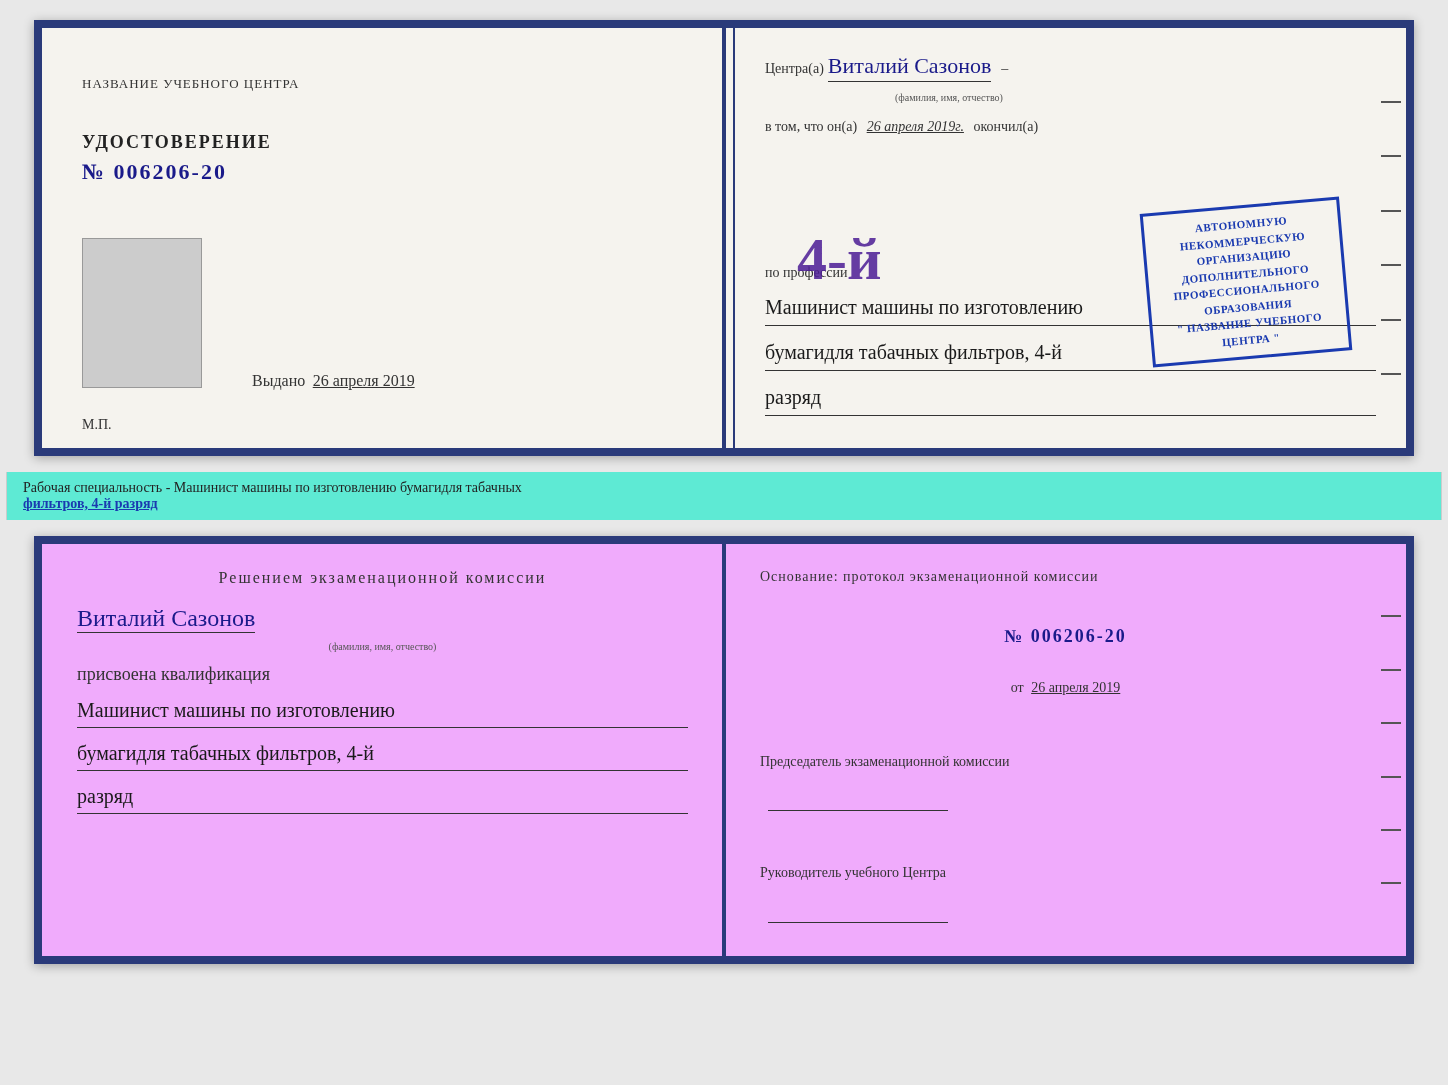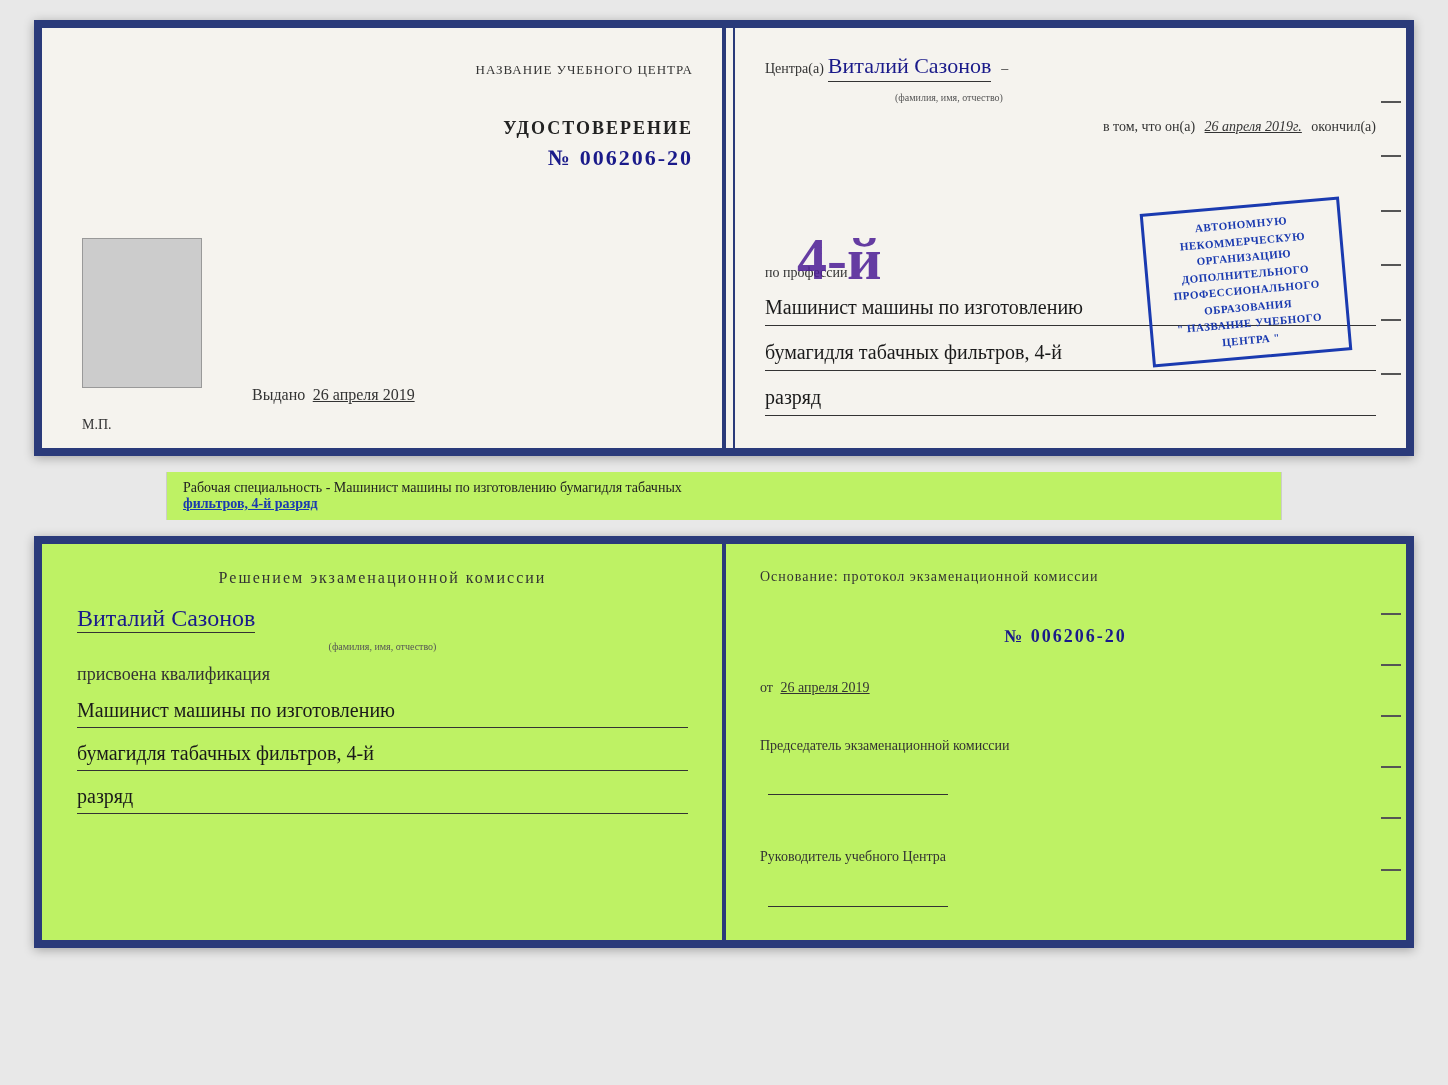--- a/index.html
+++ b/index.html
@@ -35,24 +35,24 @@
       top: 0;
       bottom: 0;
       width: 4px;
       background: #2a3a7a;
       transform: translateX(-50%);
     }
 
     
     .left-page {
       flex: 1;
-      padding: 24px 40px;
-      display: flex;
-      flex-direction: column;
-      align-items: flex-end;
+      padding: 38px 40px;
+      display: flex;
+      flex-direction: column;
+      align-items: flex-start;
       border-right: 2px solid #2a3a7a;
       position: relative;
       min-height: 420px;
     }
 
     .left-page .center-title {
       text-align: center;
       font-size: 13px;
       letter-spacing: 1px;
       color: #333;
@@ -158,21 +158,20 @@
       font-weight: bold;
       letter-spacing: 0.5px;
       line-height: 1.5;
       transform: rotate(-5deg);
     }
 
     .in-that-line {
       font-size: 14px;
       color: #333;
       margin-top: 6px;
-      text-align: right;
     }
 
     .date-inline {
       font-style: italic;
       text-decoration: underline;
       color: #333;
       font-size: 14px;
     }
 
     .profession-label {
@@ -195,40 +194,40 @@
       font-weight: 700;
       color: #4c1d95;
       position: absolute;
       left: 32px;
       top: 80px;
       opacity: 0.85;
     }
 
     
     .middle-strip {
-      width: 1116px;
-      background: #bef264;
+      width: 1436px;
+      background: #5eead4;
       padding: 8px 16px;
       font-size: 14px;
       color: #222;
       border-left: 1px solid #ccc;
       border-right: 1px solid #ccc;
     }
 
     .middle-strip .underline-text {
       text-decoration: underline;
       color: #1a3ab0;
       font-weight: bold;
     }
 
     
     .bottom-spread {
       display: flex;
       border: 8px solid #2a3a7a;
-      background: #bef264;
+      background: #f0abfc;
       box-shadow: 0 2px 10px rgba(0,0,0,0.3);
       position: relative;
     }
 
     .bottom-spread::after {
       content: '';
       position: absolute;
       left: 50%;
       top: 0;
       bottom: 0;
@@ -316,20 +315,22 @@
       color: #1a1a8a;
       text-align: center;
       letter-spacing: 2px;
       font-weight: bold;
       margin: 8px 0;
     }
 
     .protocol-date {
       font-size: 14px;
       color: #333;
+      margin-bottom: 16px;
+      text-align: center;
     }
 
     .signatory-block {
       margin-top: 12px;
       font-size: 14px;
       color: #333;
       line-height: 1.8;
     }
 
     .sig-line {

